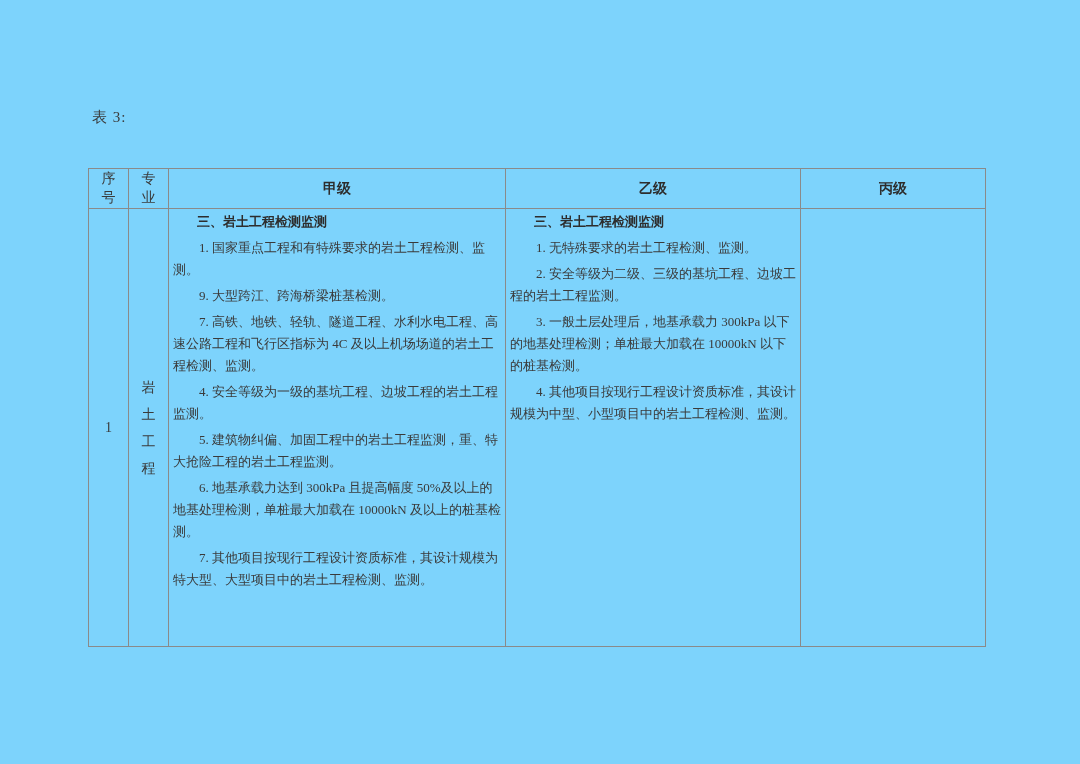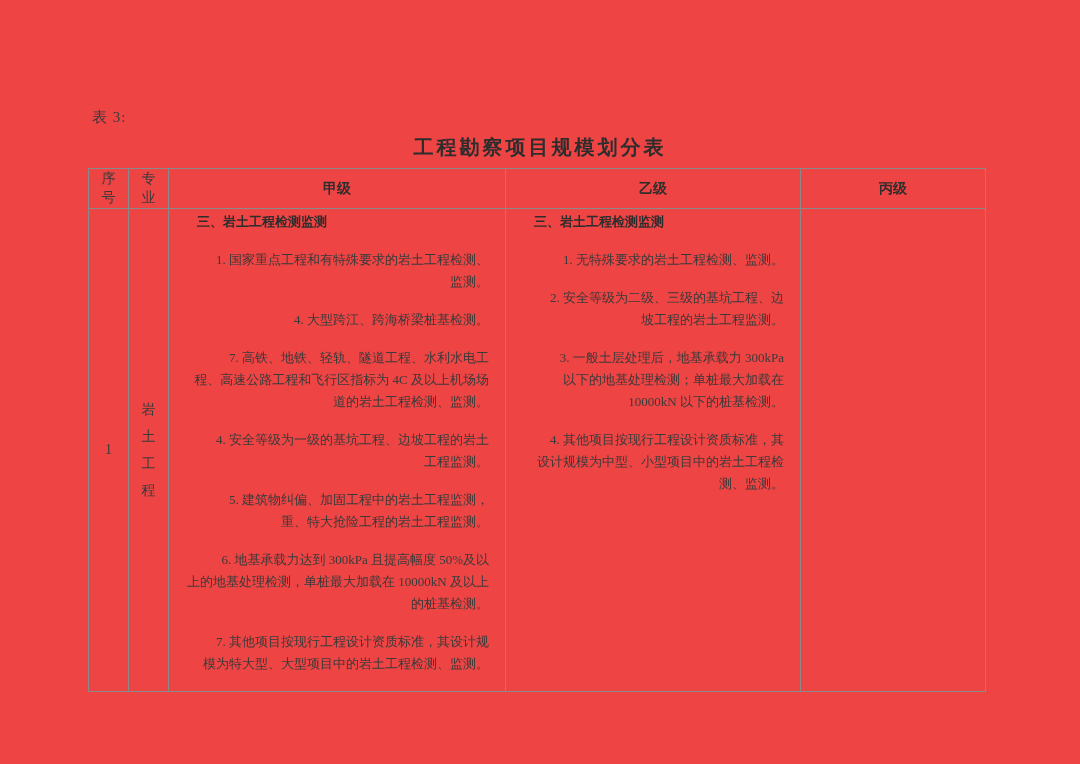--- a/index.html
+++ b/index.html
@@ -13,21 +13,21 @@
     background: #ffffff;
   }
   body {
     width: 1080px; height: 764px;
     font-family: "Liberation Serif", "DejaVu Serif", serif;
     color: var(--text-color);
   }
   .page {
     position: relative;
     width: 1080px; height: 764px;
-    background: #ef4444;
+    background: #7dd3fc;
     overflow: hidden;
   }
   .table-label {
     position: absolute;
     left: 92px; top: 108px;
     font-size: 15px;
     letter-spacing: 1px;
   }
   .doc-title {
     position: absolute;
@@ -88,39 +88,37 @@
     font-size: 13px;
     line-height: 22px;
   }
   .cell-heading {
     margin: 2px;
     text-indent: 2em;
     font-weight: bold;
     color: var(--heading-color);
   }
   .cell-para {
-    margin: 16px;
+    margin: 4px;
     text-indent: 2em;
-    text-align: right;
   }
   .page-number {
     position: absolute;
     left: 0; right: 0; top: 682px;
     text-align: center;
     font-size: 14px;
   }
 </style>
 </head>
 <body>
 
 <div class="page">
 
   <div class="table-label">表 3:</div>
 
-  <h1 class="doc-title">工程勘察项目规模划分表</h1>
 
   <table class="class-table">
     <colgroup>
       <col style="width:40px">
       <col style="width:40px">
       <col style="width:337px">
       <col style="width:295px">
       <col style="width:185px">
     </colgroup>
     <thead>
@@ -139,21 +137,21 @@
     <tbody>
       <tr class="data-row">
         <td class="seq-cell">1</td>
         <td class="spec-cell">
           <div class="vertical-text">岩土工程</div>
         </td>
         <td class="content-cell">
           <p class="cell-heading">三、岩土工程检测监测</p>
           <div>
               <p class="cell-para">1. 国家重点工程和有特殊要求的岩土工程检测、监测。</p>
-              <p class="cell-para">4. 大型跨江、跨海桥梁桩基检测。</p>
+              <p class="cell-para">9. 大型跨江、跨海桥梁桩基检测。</p>
               <p class="cell-para">7. 高铁、地铁、轻轨、隧道工程、水利水电工程、高速公路工程和飞行区指标为 4C 及以上机场场道的岩土工程检测、监测。</p>
               <p class="cell-para">4. 安全等级为一级的基坑工程、边坡工程的岩土工程监测。</p>
               <p class="cell-para">5. 建筑物纠偏、加固工程中的岩土工程监测，重、特大抢险工程的岩土工程监测。</p>
               <p class="cell-para">6. 地基承载力达到 300kPa 且提高幅度 50%及以上的地基处理检测，单桩最大加载在 10000kN 及以上的桩基检测。</p>
               <p class="cell-para">7. 其他项目按现行工程设计资质标准，其设计规模为特大型、大型项目中的岩土工程检测、监测。</p>
             </div>
         </td>
         <td class="content-cell">
           <p class="cell-heading">三、岩土工程检测监测</p>
           <div>

